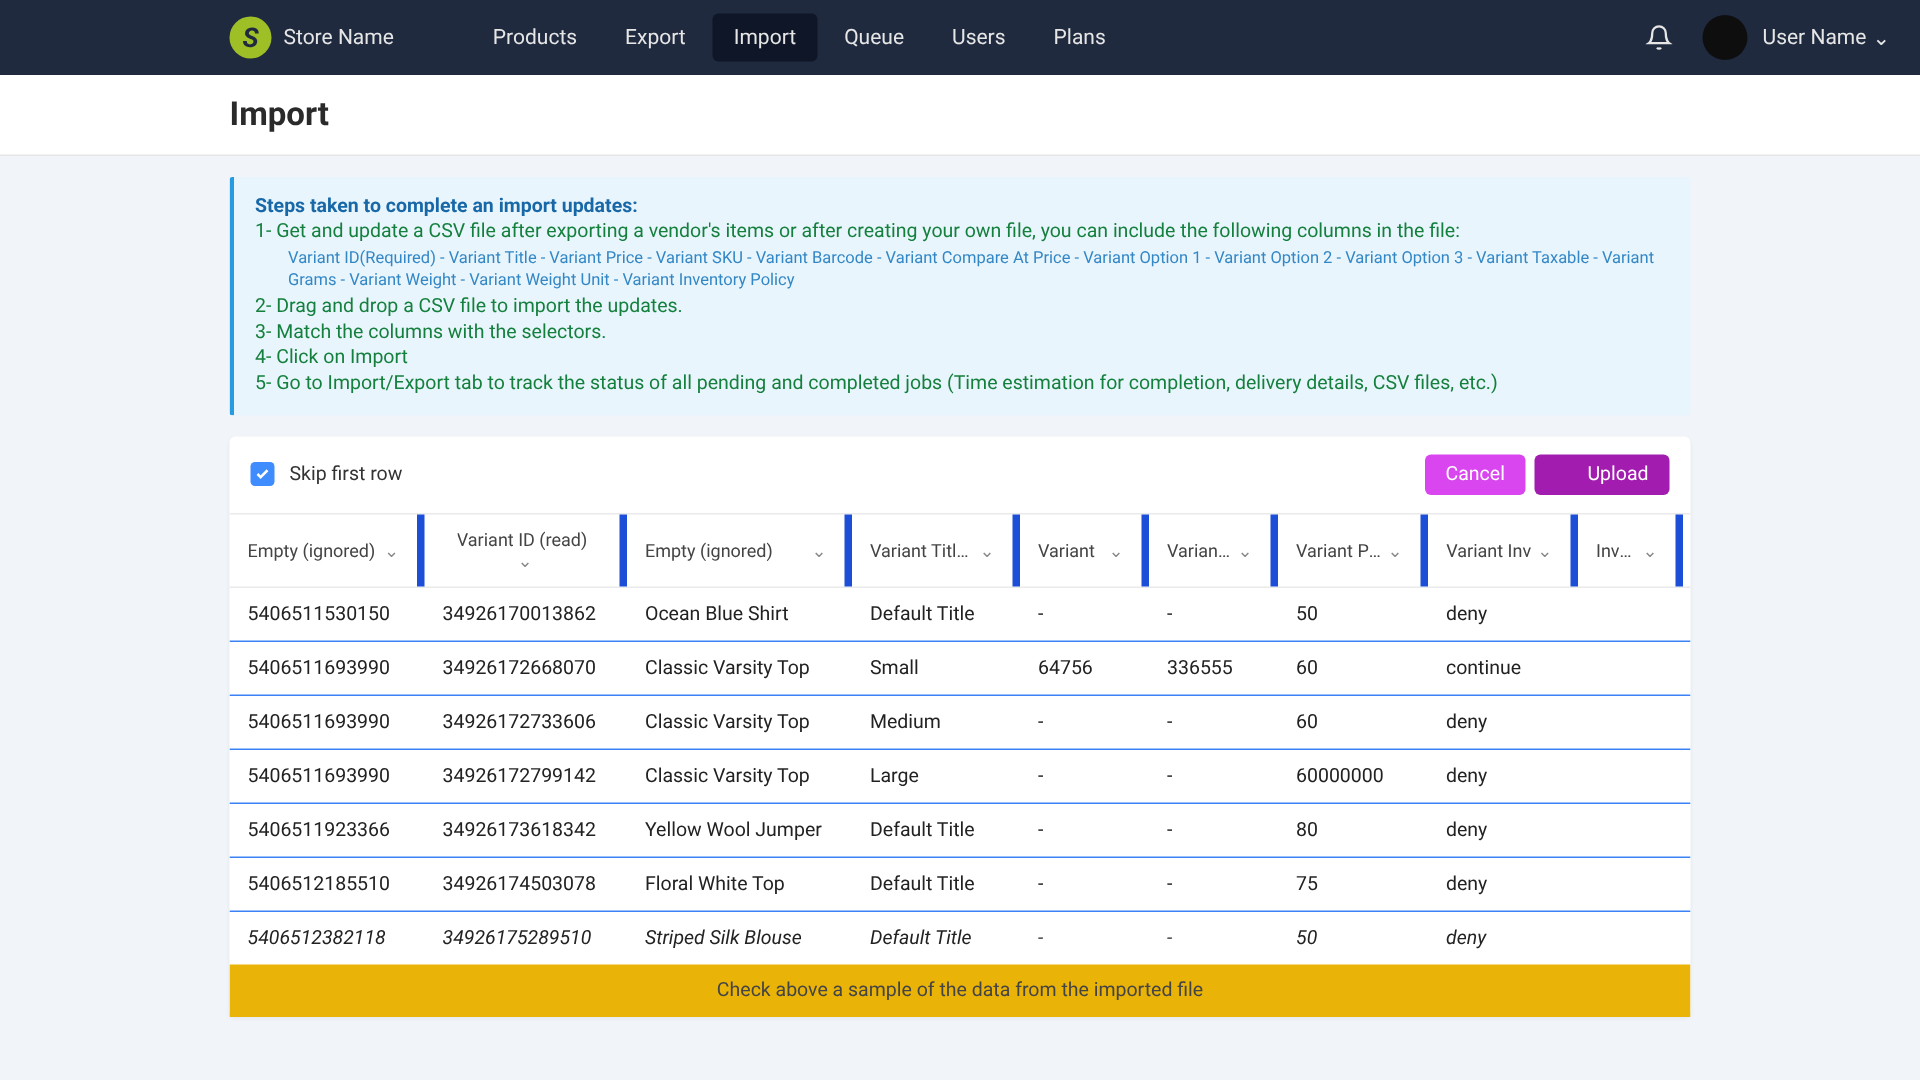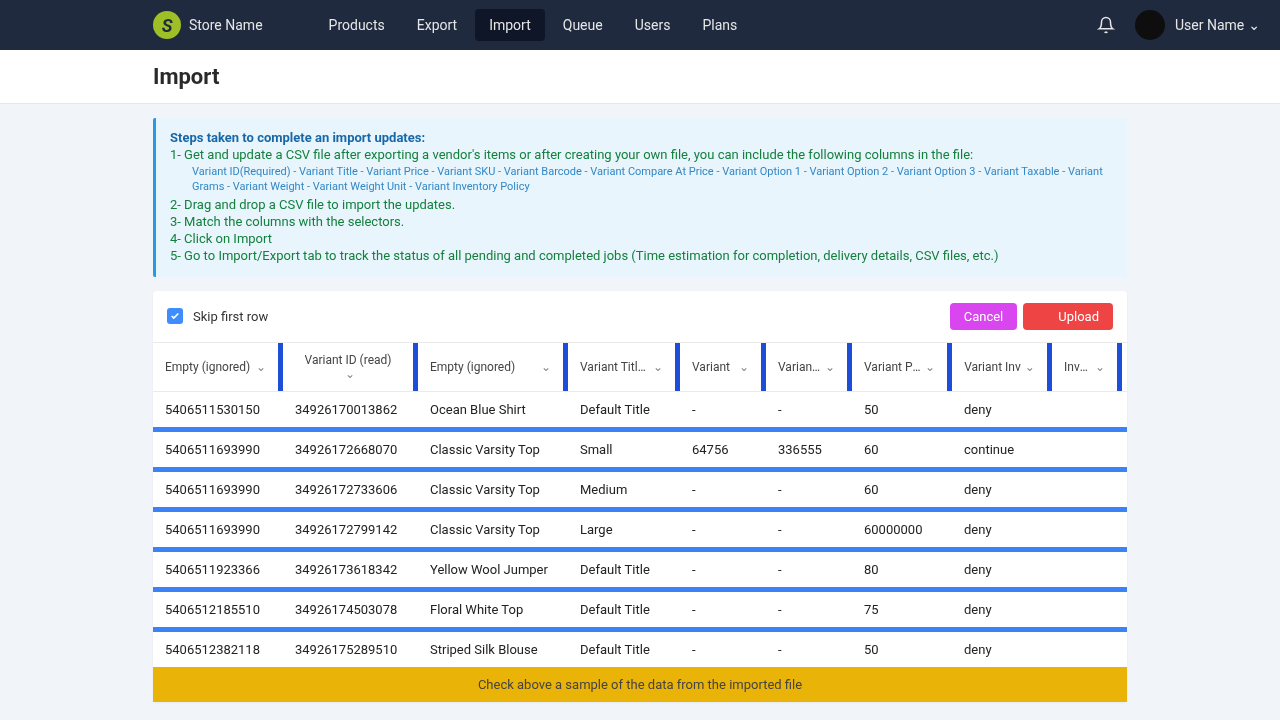--- a/index.html
+++ b/index.html
@@ -21,31 +21,31 @@
 .info-heading { font-weight:bold; color:#1868a8; margin-bottom:2px; }
 .info-line { color:#15803d; margin:2px 0; }
 .info-sub { color:#3387c5; font-size:11px; padding-left:22px; line-height:1.4; }
 .card { background:#fff; border-radius:4px; box-shadow:0 1px 3px rgba(0,0,0,0.05); }
 .card-head { display:flex; align-items:center; padding:12px 14px; }
 .chk { width:16px; height:16px; background:#3f8cff; border-radius:3px; margin-right:10px; display:flex; align-items:center; justify-content:center; }
 .chk svg { width:10px; height:10px; }
 .skip-label { font-size:13px; color:#333; }
 .btn { padding:6px 14px; border-radius:4px; font-size:13px; border:none; cursor:pointer; color:#fff; margin-left:6px; }
 .btn-cancel { background:#d946ef; }
-.btn-upload { background:#ef4444;padding-left:35px; }
+.btn-upload { background:#a21caf;padding-left:35px; }
 .table-wrap { overflow:hidden; }
 .thead { display:flex; border-top:1px solid #eaeaea; border-bottom:1px solid #eaeaea; }
 .th { font-size:12px; color:#444; padding:10px 12px; border-right:5px solid #1d4ed8; display:flex; align-items:center; justify-content:space-between; overflow:hidden; white-space:nowrap; }
 .th-text { overflow:hidden; text-overflow:ellipsis; }
 .th .dd { color:#888; flex-shrink:0; margin-left:4px; }
 .c0{width:130px;} .c1{width:135px;flex-direction:column;} .c2{width:150px;} .c3{width:112px;} .c4{width:86px;} .c5{width:86px;} .c6{width:100px;} .c7{width:100px;justify-content:center;} .c8{width:70px;}
-.trow { display:flex; border-bottom:5px solid #3b82f6; }
+.trow { display:flex; border-bottom:1px solid #3b82f6; }
 .td { font-size:13px; color:#222; padding:10px 12px; overflow:hidden; white-space:nowrap; text-overflow:ellipsis; }
 .td.c0{width:130px;} .td.c1{width:135px;} .td.c2{width:150px;} .td.c3{width:112px;} .td.c4{width:86px;} .td.c5{width:86px;} .td.c6{width:100px;} .td.c7{width:100px;} .td.c8{width:70px;}
-.trow:last-child{border-bottom:none;}
+.trow:last-child{border-bottom:none;font-style:italic;}
 .table-foot { background:#eab308; text-align:center; font-size:13px; color:#444; padding:10px; }
 </style>
 </head>
 <body>
 
 <div class="topbar">
   <div class="logo">S</div>
   <div class="store-name">Store Name</div>
   <div id="nav-slot" style="display: flex;">
       <div class="nav-item">Products</div>

